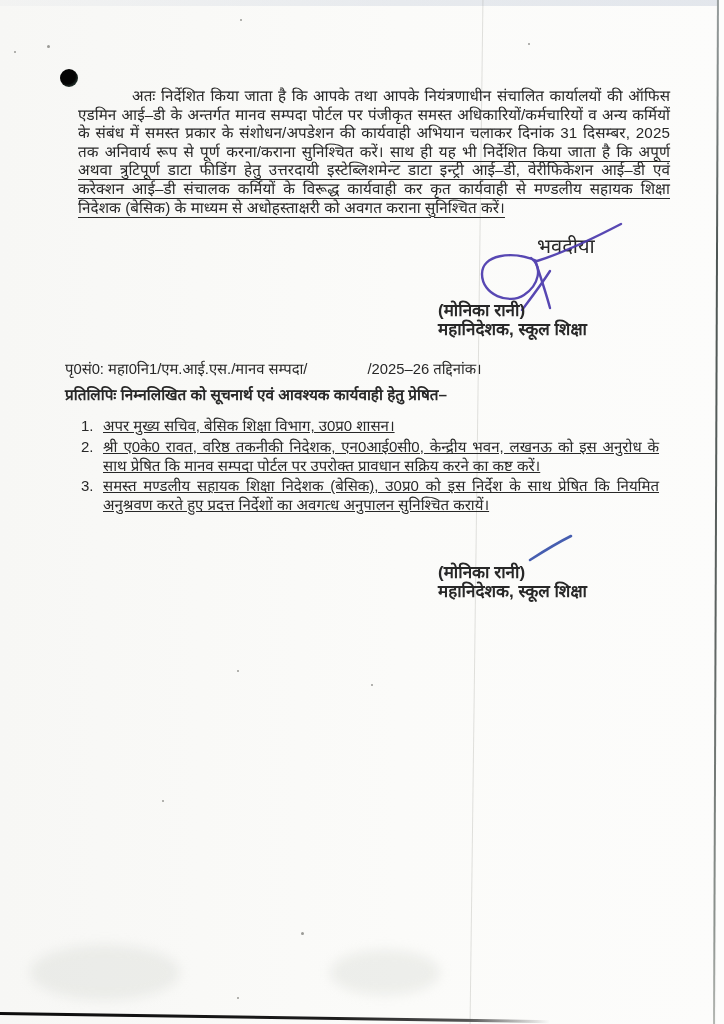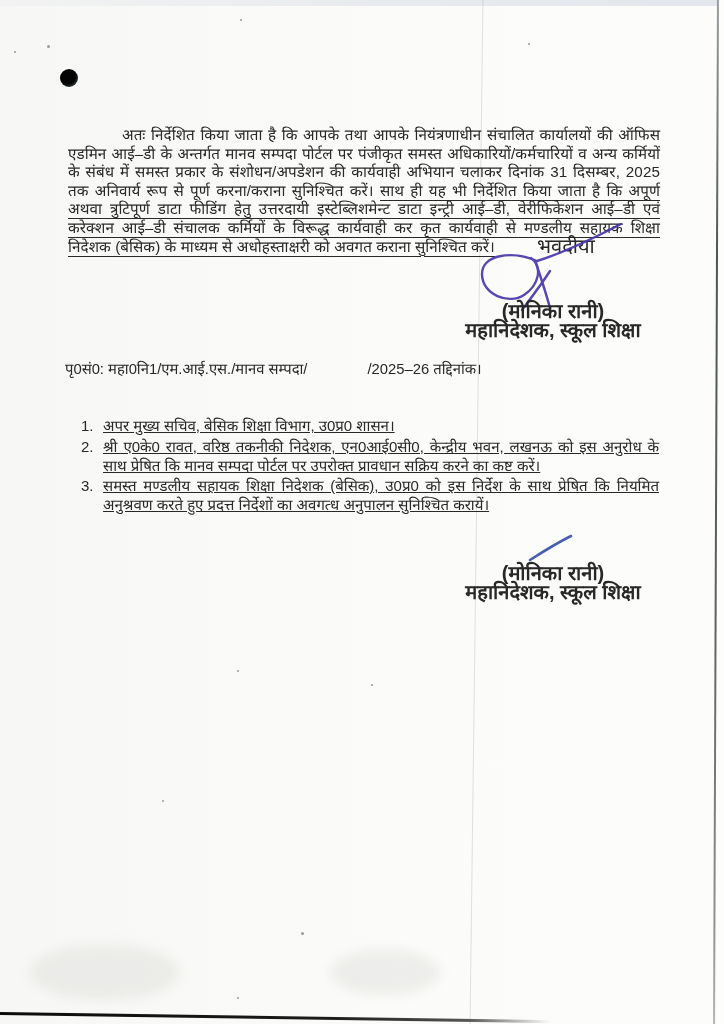--- a/index.html
+++ b/index.html
@@ -20,29 +20,29 @@
     transform:rotate(0.22deg); }
   .bottom-edge { position:absolute; left:-2px; top:1012px; width:552px; height:3.4px;
     background:linear-gradient(90deg,#0c0c0c,#1b1b1b 60%,#555 85%, rgba(90,90,90,0));
     transform:rotate(0.85deg); transform-origin:left center; }
   .punch-hole { position:absolute; left:60px; top:69px; width:18px; height:18px; border-radius:50%;
     background:radial-gradient(circle at 42% 40%, #050505 52%, #23302b 70%, #5e6a64 88%, rgba(150,155,150,0.25)); }
   .speck { position:absolute; border-radius:50%; background:#9a9a96; }
   .blotch { position:absolute; border-radius:50%; filter:blur(6px); background:rgba(205,208,202,0.30); }
 
   
-  .para { position:absolute; left:68px; top:87px; width:592px;
+  .para { position:absolute; left:78px; top:87px; width:592px;
     font-size:15.2px; line-height:18.6px; text-align:justify; text-indent:54px;
-    font-weight:500; letter-spacing:0.1px;margin-top:39px; }
+    font-weight:500; letter-spacing:0.1px; }
   .u { text-decoration:underline; text-underline-offset:3.5px; text-decoration-thickness:1.2px; }
 
   .valediction { position:absolute; left:537px; top:232px; font-size:20px; font-weight:400; }
 
-  .sig-block { position:absolute; width:230px; text-align:center; font-weight:700;
-    font-size:20px; line-height:18.5px; white-space:nowrap; }
+  .sig-block { position:absolute; width:230px; text-align:left; font-weight:700;
+    font-size:17px; line-height:18.5px; white-space:nowrap; }
   .sig1 { left:438px; top:302px; }
   .sig2 { left:438px; top:564px; }
 
   .refline { position:absolute; left:65px; top:358px; font-size:14.8px; font-weight:500; }
   .ref-gap { display:inline-block; width:60px; }
 
   .copy-heading { position:absolute; left:65px; top:384px; font-size:15.3px; font-weight:700; }
 
   .copy-list { position:absolute; left:81px; top:417px; width:578px; margin:0; padding:0;
     list-style:none; font-size:15px; line-height:18.8px; font-weight:500; }
@@ -91,20 +91,21 @@
     </g>
   </svg>
 
   <div class="sig-block sig1">
     <div>(मोनिका रानी)</div>
     <div>महानिदेशक, स्कूल शिक्षा</div>
   </div>
 
   <div class="refline"><span>पृ0सं0: महा0नि1/एम.आई.एस./मानव सम्पदा/</span><span class="ref-gap"></span><span>/2025–26 तद्दिनांक।</span></div>
 
+  <div class="copy-heading">प्रतिलिपिः निम्नलिखित को सूचनार्थ एवं आवश्यक कार्यवाही हेतु प्रेषित–</div>
 
   <ol class="copy-list">
     <li>
       <span class="num">1.</span>
       <span class="li-text">अपर मुख्य सचिव, बेसिक शिक्षा विभाग, उ0प्र0 शासन।</span>
     </li>
     <li>
       <span class="num">2.</span>
       <span class="li-text">श्री ए0के0 रावत, वरिष्ठ तकनीकी निदेशक, एन0आई0सी0, केन्द्रीय भवन, लखनऊ को इस अनुरोध के साथ प्रेषित कि मानव सम्पदा पोर्टल पर उपरोक्त प्रावधान सक्रिय करने का कष्ट करें।</span>
     </li>

